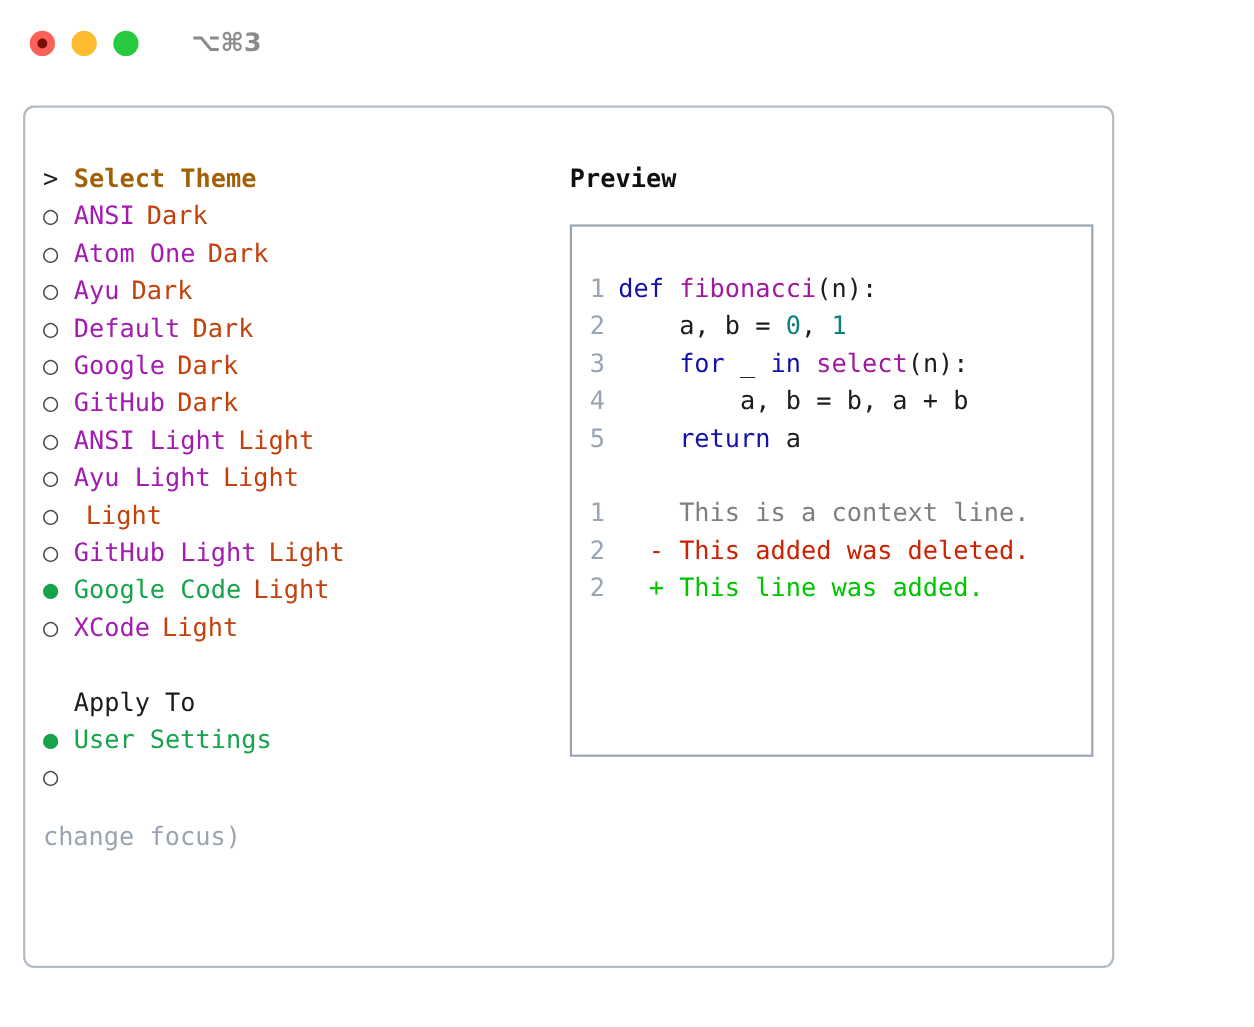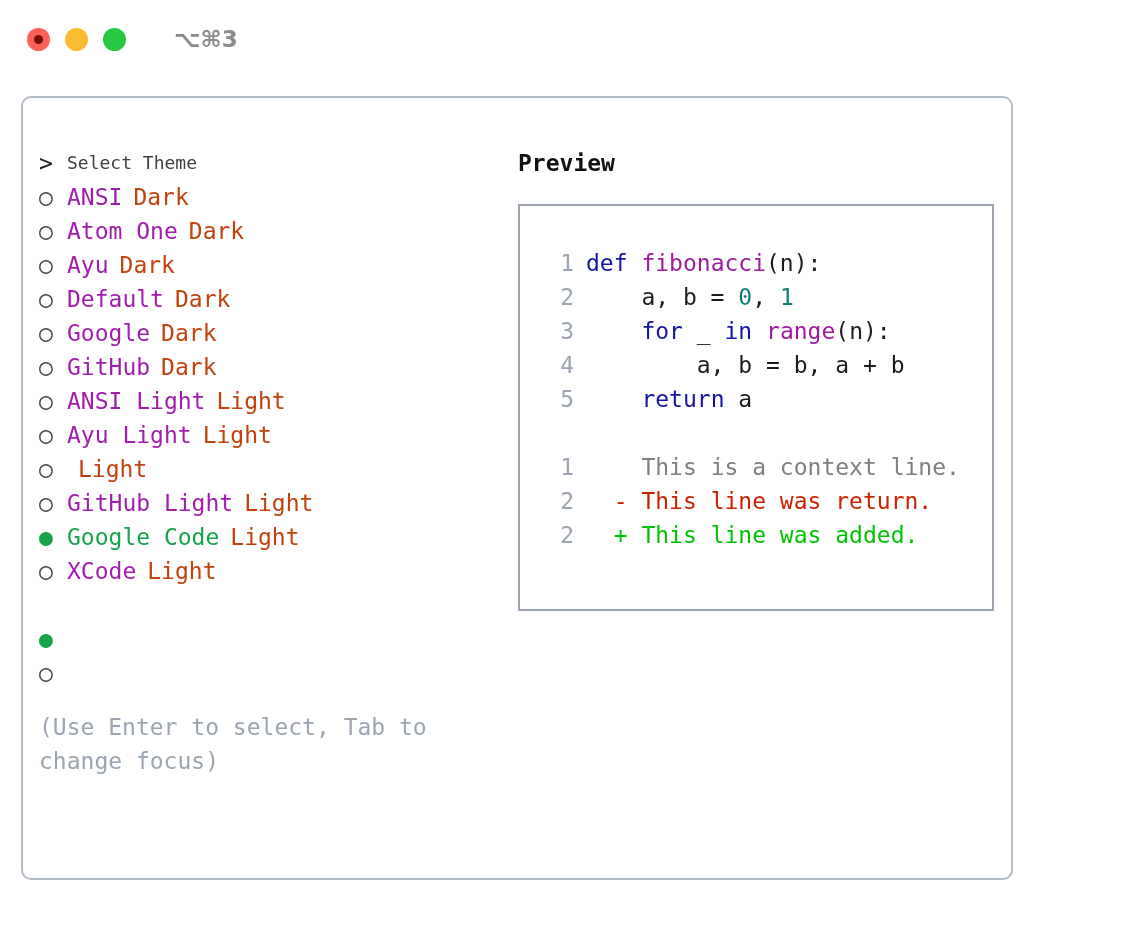--- a/index.html
+++ b/index.html
@@ -79,23 +79,23 @@
   .prefix {
     display: inline-block;
     width: 28px;
     flex: 0 0 28px;
     color: #1c1c1c;
     font-size: 23px;
   }
   .prefix.green { color: #16a34a; }
   .prefix.bullet-open { color: #4a4a4a; }
   .heading-main {
-    font-weight: 400;
-    color: #404040;
-    font-size: 18px;
+    font-weight: 700;
+    color: #a16207;
+    font-size: 23px;
   }
   .heading-sub {
     color: #1c1c1c;
     font-size: 23px;
   }
   .item-name { color: #a21caf; }
   .item-name.sel { color: #16a34a; }
   .item-tag {
     color: #c2410c;
     margin-left: 11px;
@@ -119,25 +119,25 @@
   .preview-title {
     font-size: 23px;
     font-weight: 700;
     color: #101010;
     line-height: 34px;
     height: 34px;
   }
   .preview-box {
     margin-top: 24px;
     width: 476px;
-    height: 407px;
+    height: 484px;
     border: 2px solid #9aa5b1;
     background: #ffffff;
     box-sizing: border-box;
-    padding: 40px 0 0 28px;
+    padding: 40px 0 0 4px;
   }
   .code-line {
     font-size: 23px;
     line-height: 34px;
     height: 34px;
     white-space: pre;
   }
   .lnum {
     display: inline-block;
     width: 26px;
@@ -189,45 +189,48 @@
           <div class="row"><span class="prefix bullet-open">○</span><span class="item-name">ANSI Light</span><span class="item-tag">Light</span></div>
           <div class="row"><span class="prefix bullet-open">○</span><span class="item-name">Ayu Light</span><span class="item-tag">Light</span></div>
           <div class="row"><span class="prefix bullet-open">○</span><span class="item-tag">Light</span></div>
           <div class="row"><span class="prefix bullet-open">○</span><span class="item-name">GitHub Light</span><span class="item-tag">Light</span></div>
           <div class="row"><span class="prefix green">●</span><span class="item-name sel">Google Code</span><span class="item-tag">Light</span></div>
           <div class="row"><span class="prefix bullet-open">○</span><span class="item-name">XCode</span><span class="item-tag">Light</span></div>
         </div>
 
       <div class="spacer-row"></div>
 
+      <div class="row">
+        <span class="prefix"></span>
+        <span class="heading-sub">Apply To</span>
+      </div>
 
       <div id="apply-list">
-          <div class="row"><span class="prefix green">●</span></div>
+          <div class="row"><span class="prefix green">●</span><span class="item-name sel">User Settings</span></div>
           <div class="row"><span class="prefix bullet-open">○</span></div>
         </div>
 
       <div class="hint">
-        <div>(Use Enter to select, Tab to</div>
         <div>change focus)</div>
       </div>
     </div>
 
     <div class="right-col">
       <div class="preview-title">Preview</div>
       <div class="preview-box">
         <div id="code-block">
             <div class="code-line"><span class="lnum">1</span><span class="kw">def </span><span class="fn">fibonacci</span><span class="plain">(n):</span></div>
             <div class="code-line"><span class="lnum">2</span><span class="plain">    a, b = </span><span class="num">0</span><span class="plain">, </span><span class="num">1</span></div>
-            <div class="code-line"><span class="lnum">3</span><span class="plain">    </span><span class="kw">for</span><span class="plain"> _ </span><span class="kw">in</span><span class="plain"> </span><span class="fn">range</span><span class="plain">(n):</span></div>
+            <div class="code-line"><span class="lnum">3</span><span class="plain">    </span><span class="kw">for</span><span class="plain"> _ </span><span class="kw">in</span><span class="plain"> </span><span class="fn">select</span><span class="plain">(n):</span></div>
             <div class="code-line"><span class="lnum">4</span><span class="plain">        a, b = b, a + b</span></div>
             <div class="code-line"><span class="lnum">5</span><span class="plain">    </span><span class="kw">return</span><span class="plain"> a</span></div>
           </div>
         <div class="diff-gap"></div>
         <div id="diff-block">
             <div class="code-line"><span class="lnum">1</span><span class="ctx">    </span><span class="ctx">This is a context line.</span></div>
-            <div class="code-line"><span class="lnum">2</span><span class="del">  - </span><span class="del">This line was return.</span></div>
+            <div class="code-line"><span class="lnum">2</span><span class="del">  - </span><span class="del">This added was deleted.</span></div>
             <div class="code-line"><span class="lnum">2</span><span class="add">  + </span><span class="add">This line was added.</span></div>
           </div>
       </div>
     </div>
 
   </div>
 </div>
 
 </body></html>

